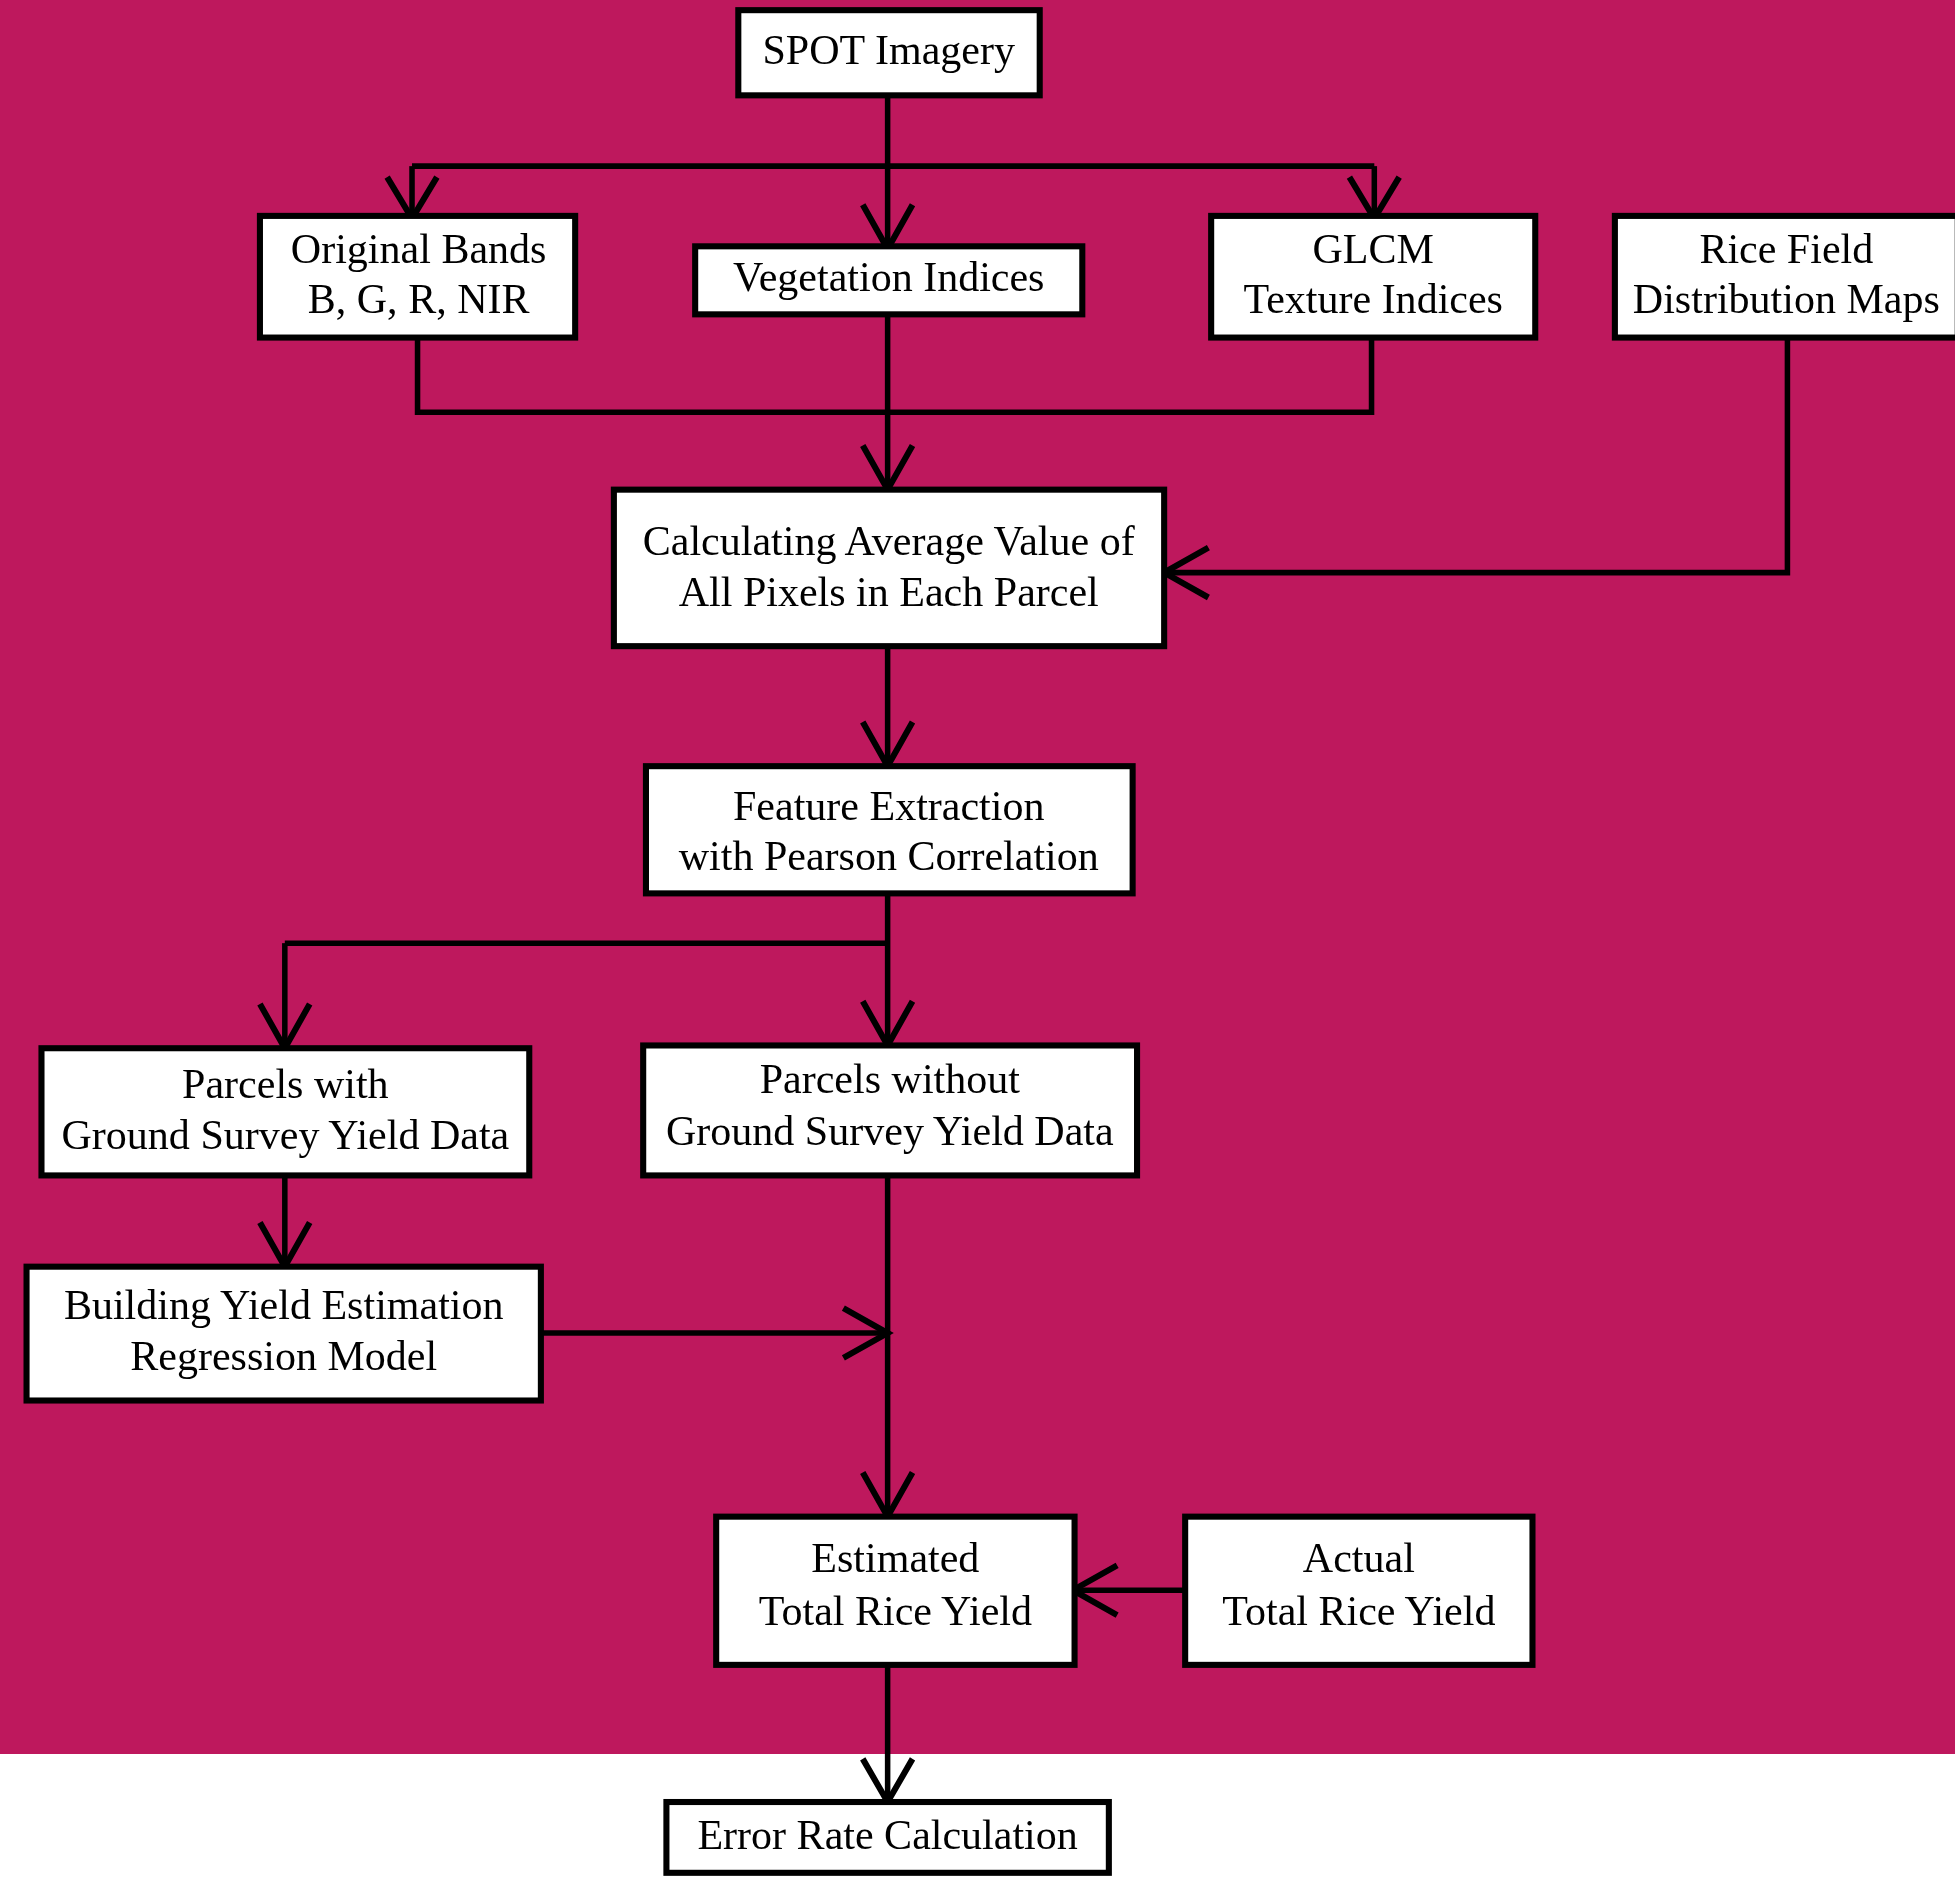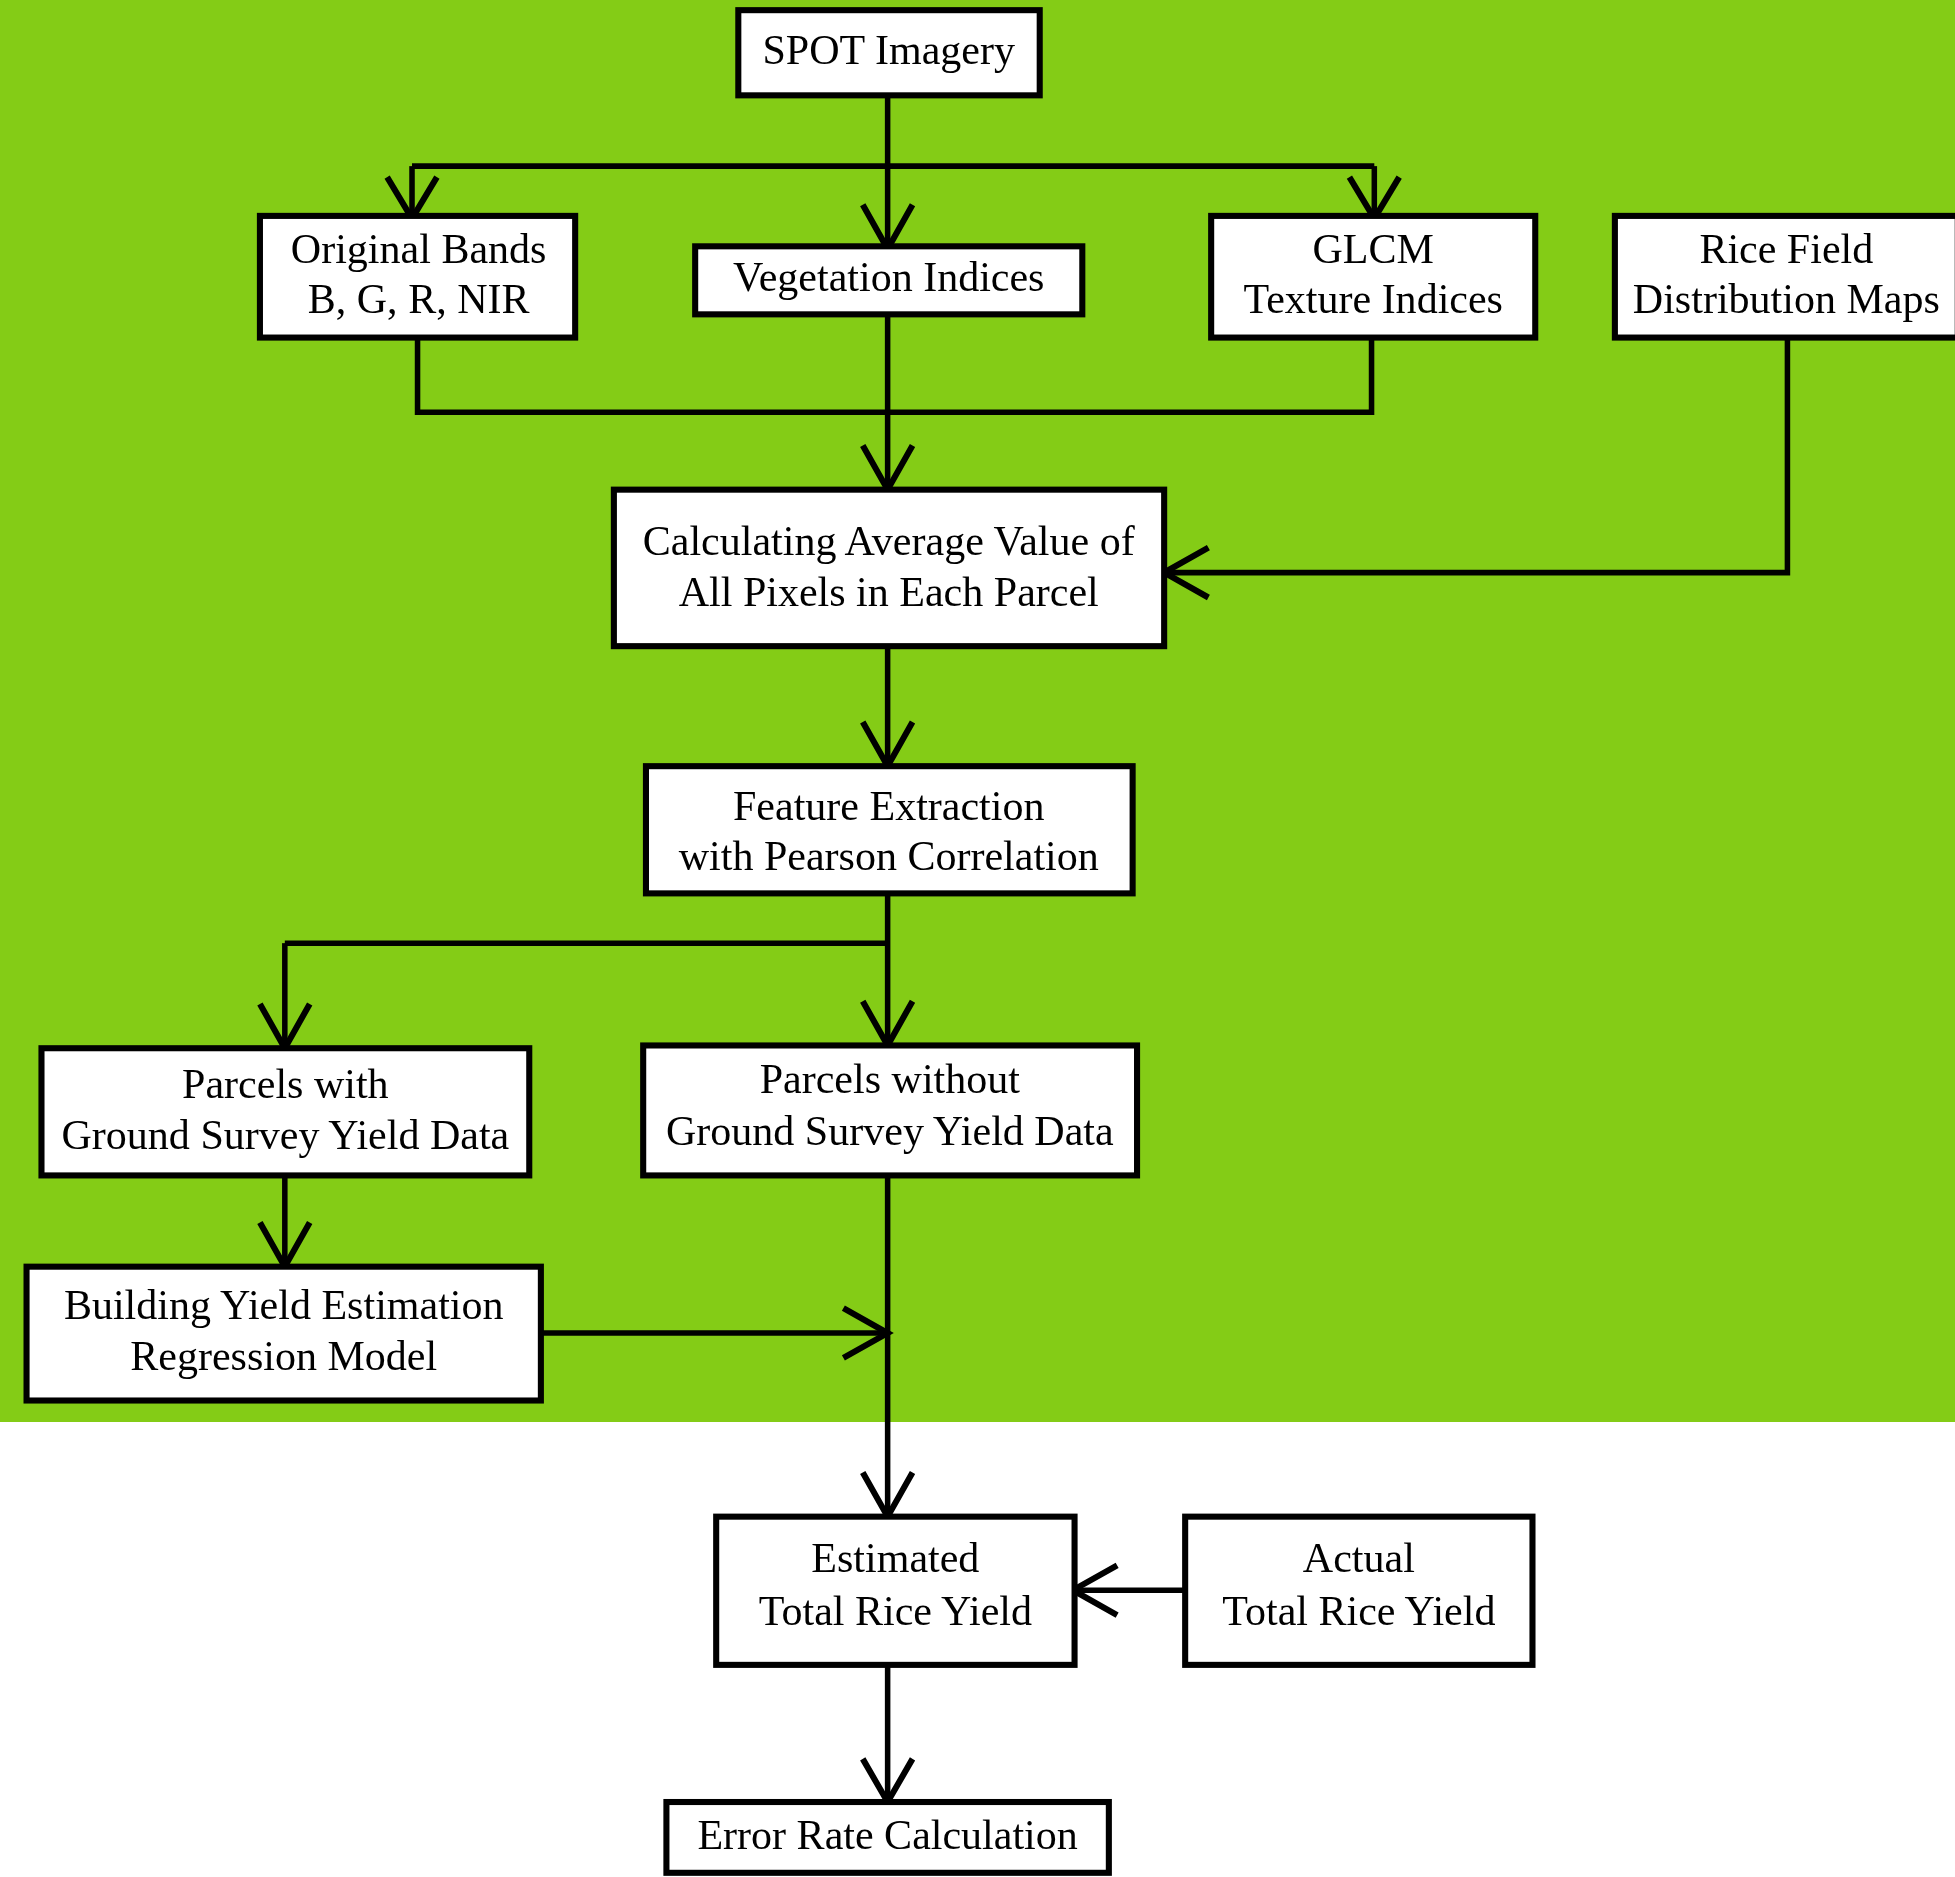--- a/index.html
+++ b/index.html
@@ -9,22 +9,22 @@
   }
   body {
     width: 1955px;
     height: 1878px;
     font-family: "Liberation Serif", "DejaVu Serif", serif;
     overflow: hidden;
   }
   #flowchart-root {
     position: relative;
     width: 1955px;
-    height: 1422px;
-    background: #84cc16;
+    height: 1754px;
+    background: #be185d;
   }
   svg.diagram {
     display: block;
     width: 1955px;
     height: 1878px;
   }
   .box-rect {
     fill: #ffffff;
     stroke: #000000;
     stroke-width: 11;

